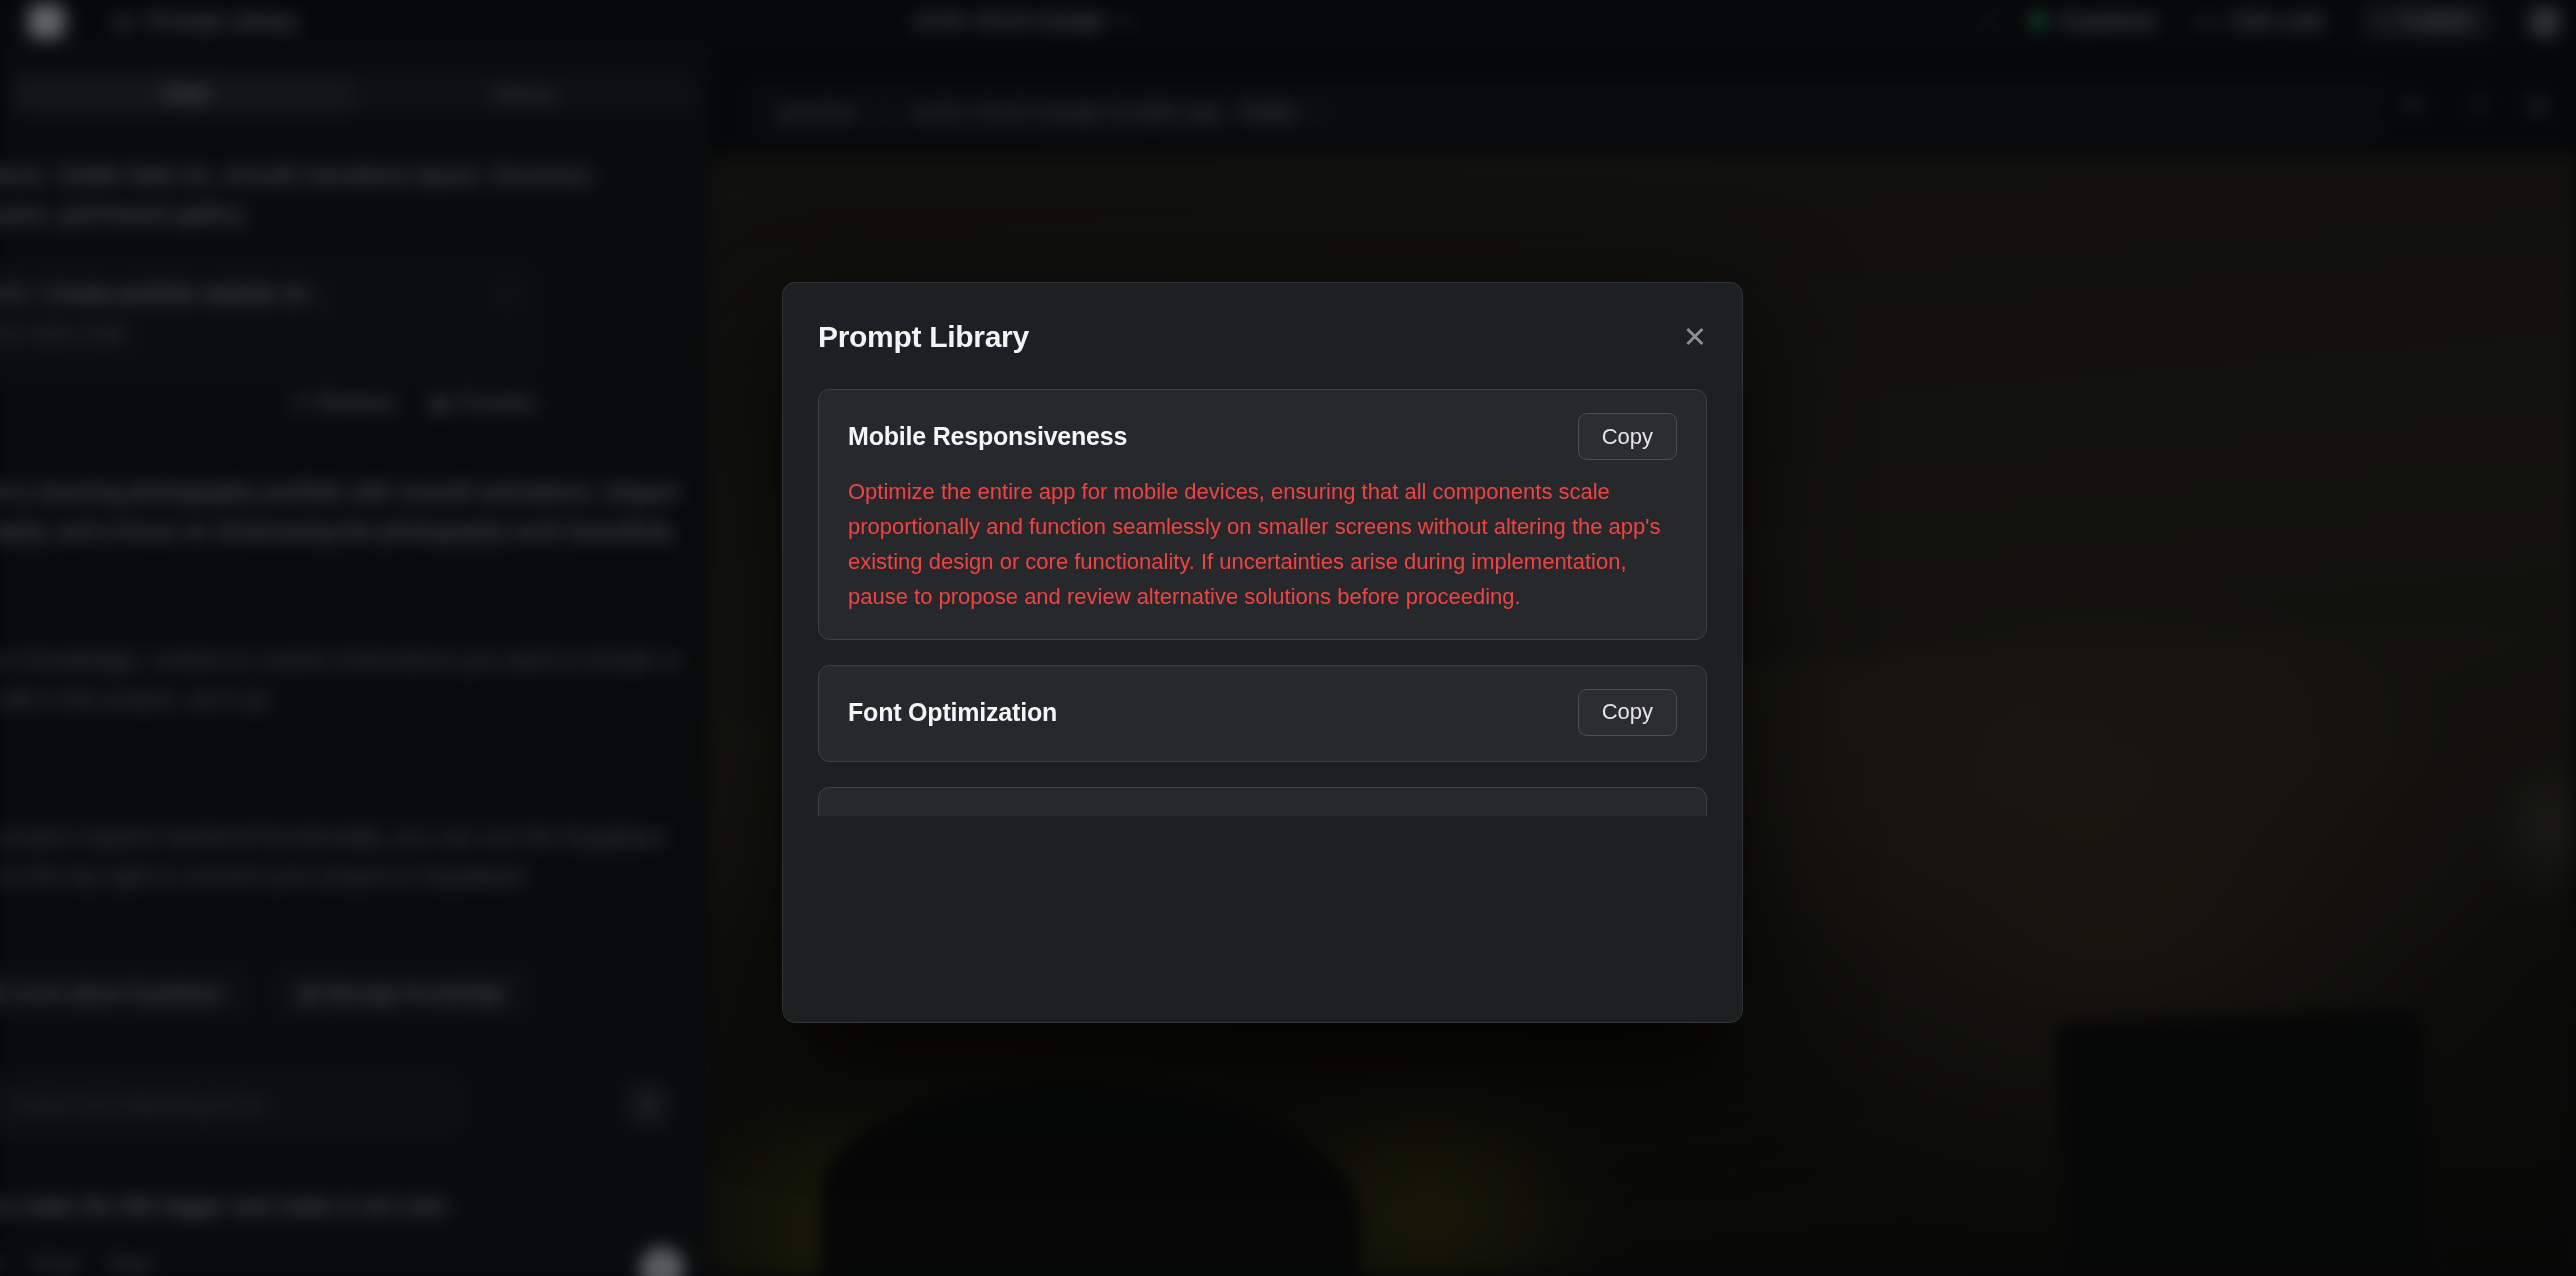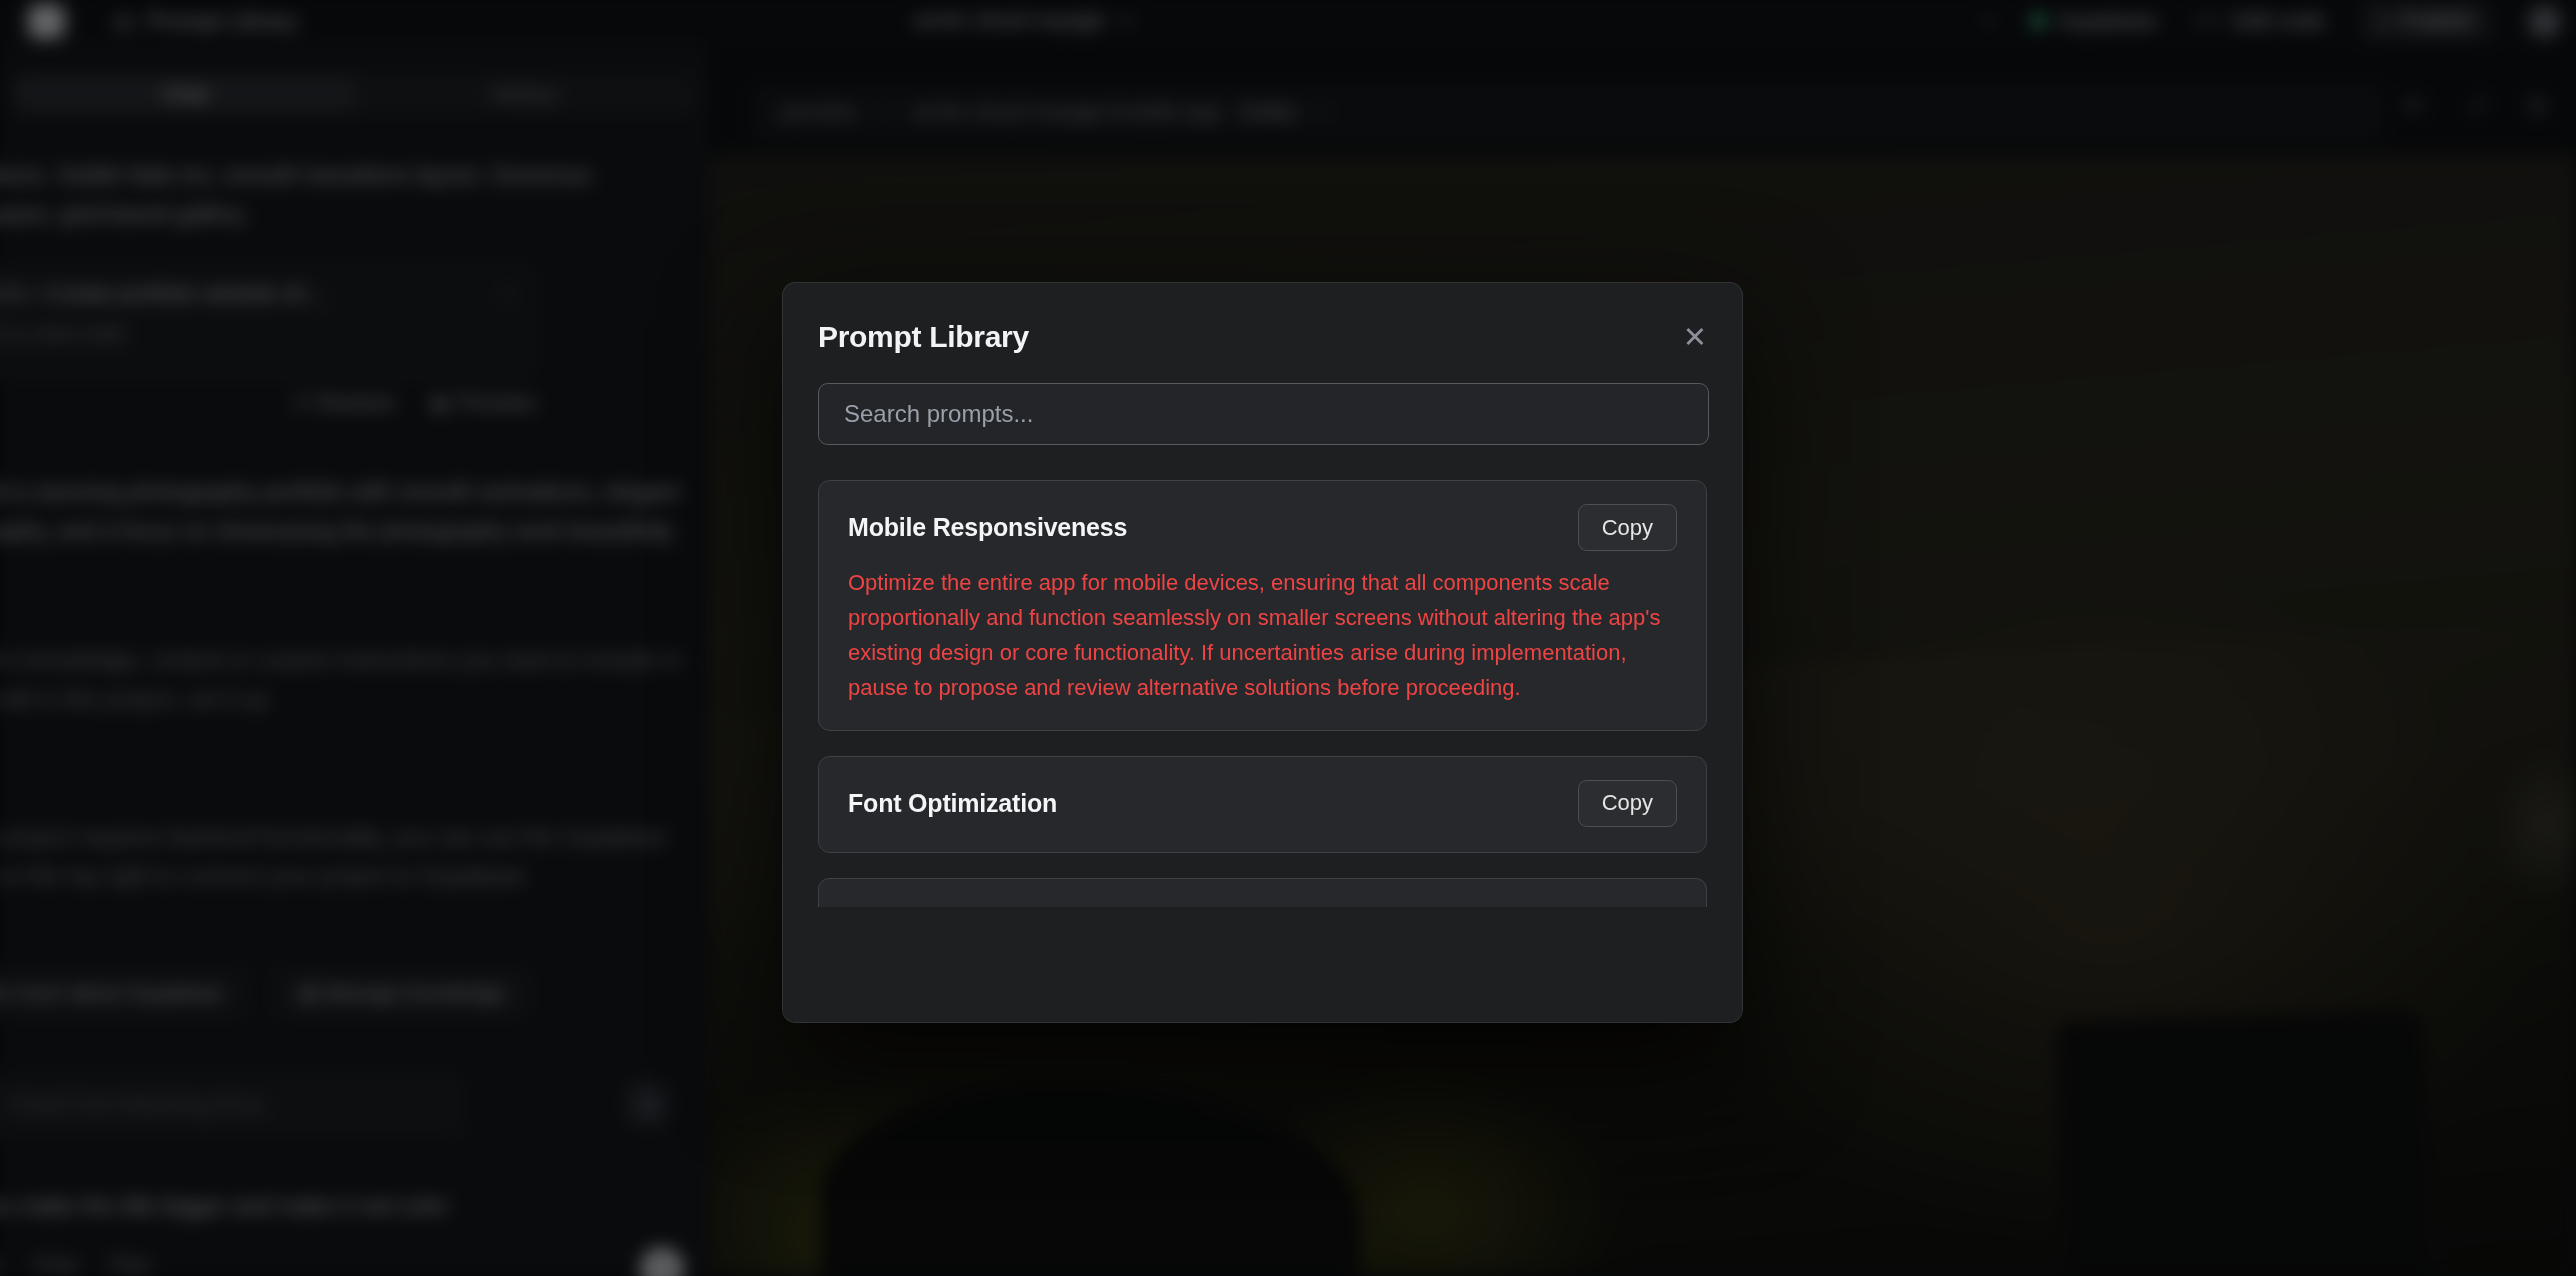--- a/index.html
+++ b/index.html
@@ -191,21 +191,20 @@
     </main>
   </div>
 
   <div class="scrim"></div>
 
   <div class="modal">
     <div class="m-head">
       <div class="m-title">Prompt Library</div>
       <button class="m-close">✕</button>
     </div>
-    <input class="m-search" placeholder="Search prompts..." style="">
     <div class="m-body">
 
         <div class="prompt-card">
           <div class="pc-head">
             <div class="pc-title">Mobile Responsiveness</div>
             <button class="copy-btn">Copy</button>
           </div>
           <div class="pc-desc">Optimize the entire app for mobile devices, ensuring that all components scale proportionally and function seamlessly on smaller screens without altering the app's existing design or core functionality. If uncertainties arise during implementation, pause to propose and review alternative solutions before proceeding.</div>
         </div>
 

